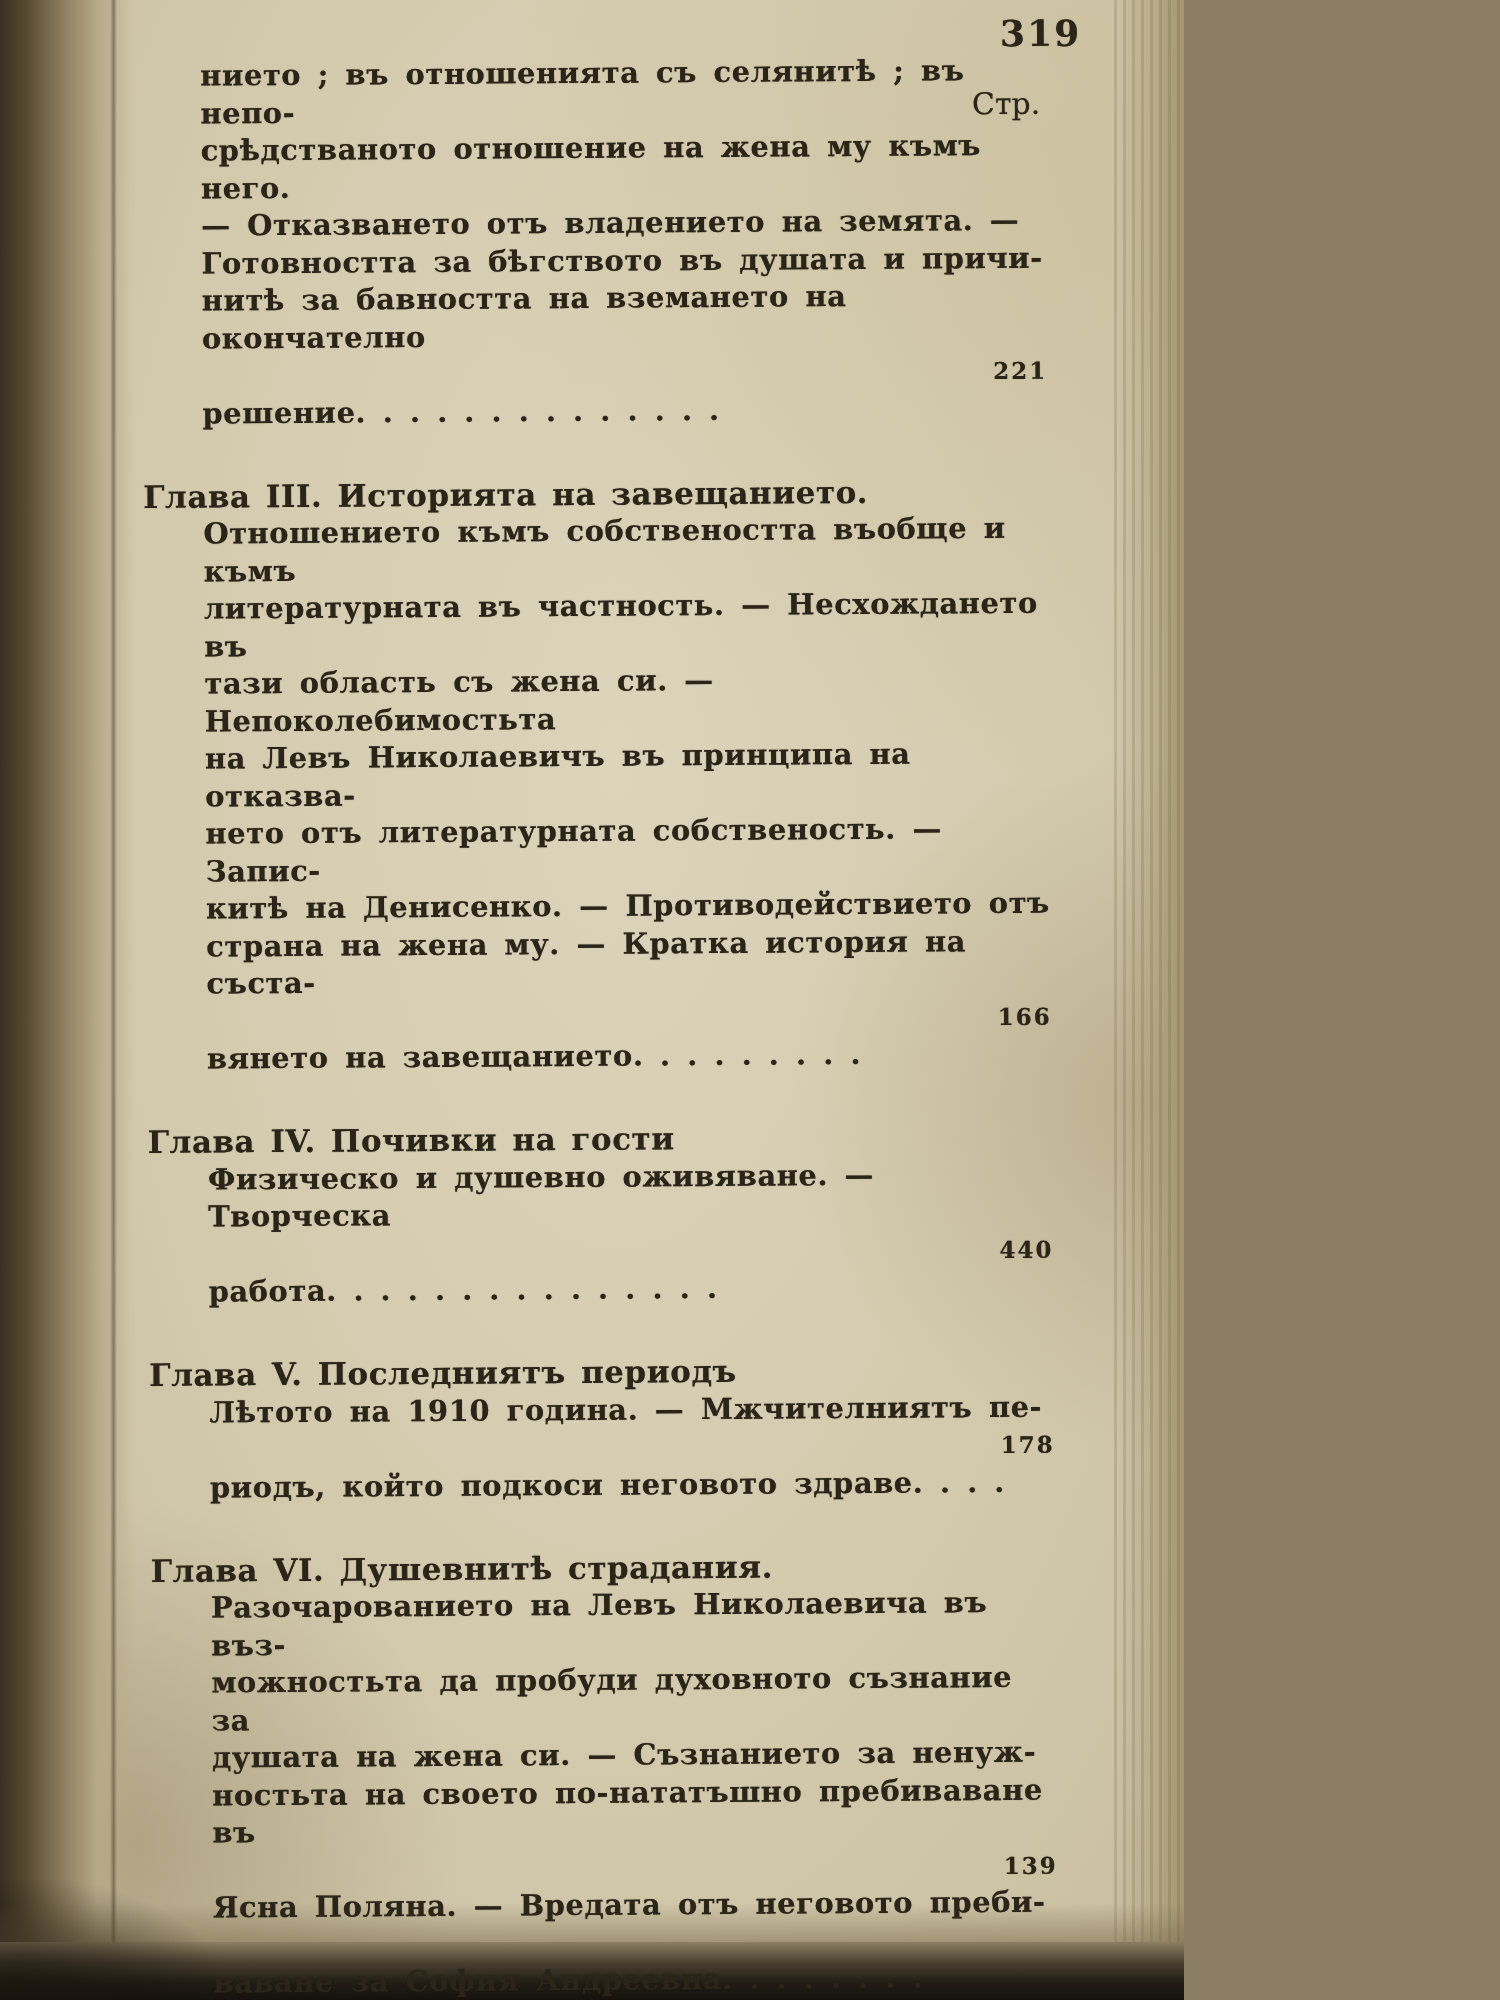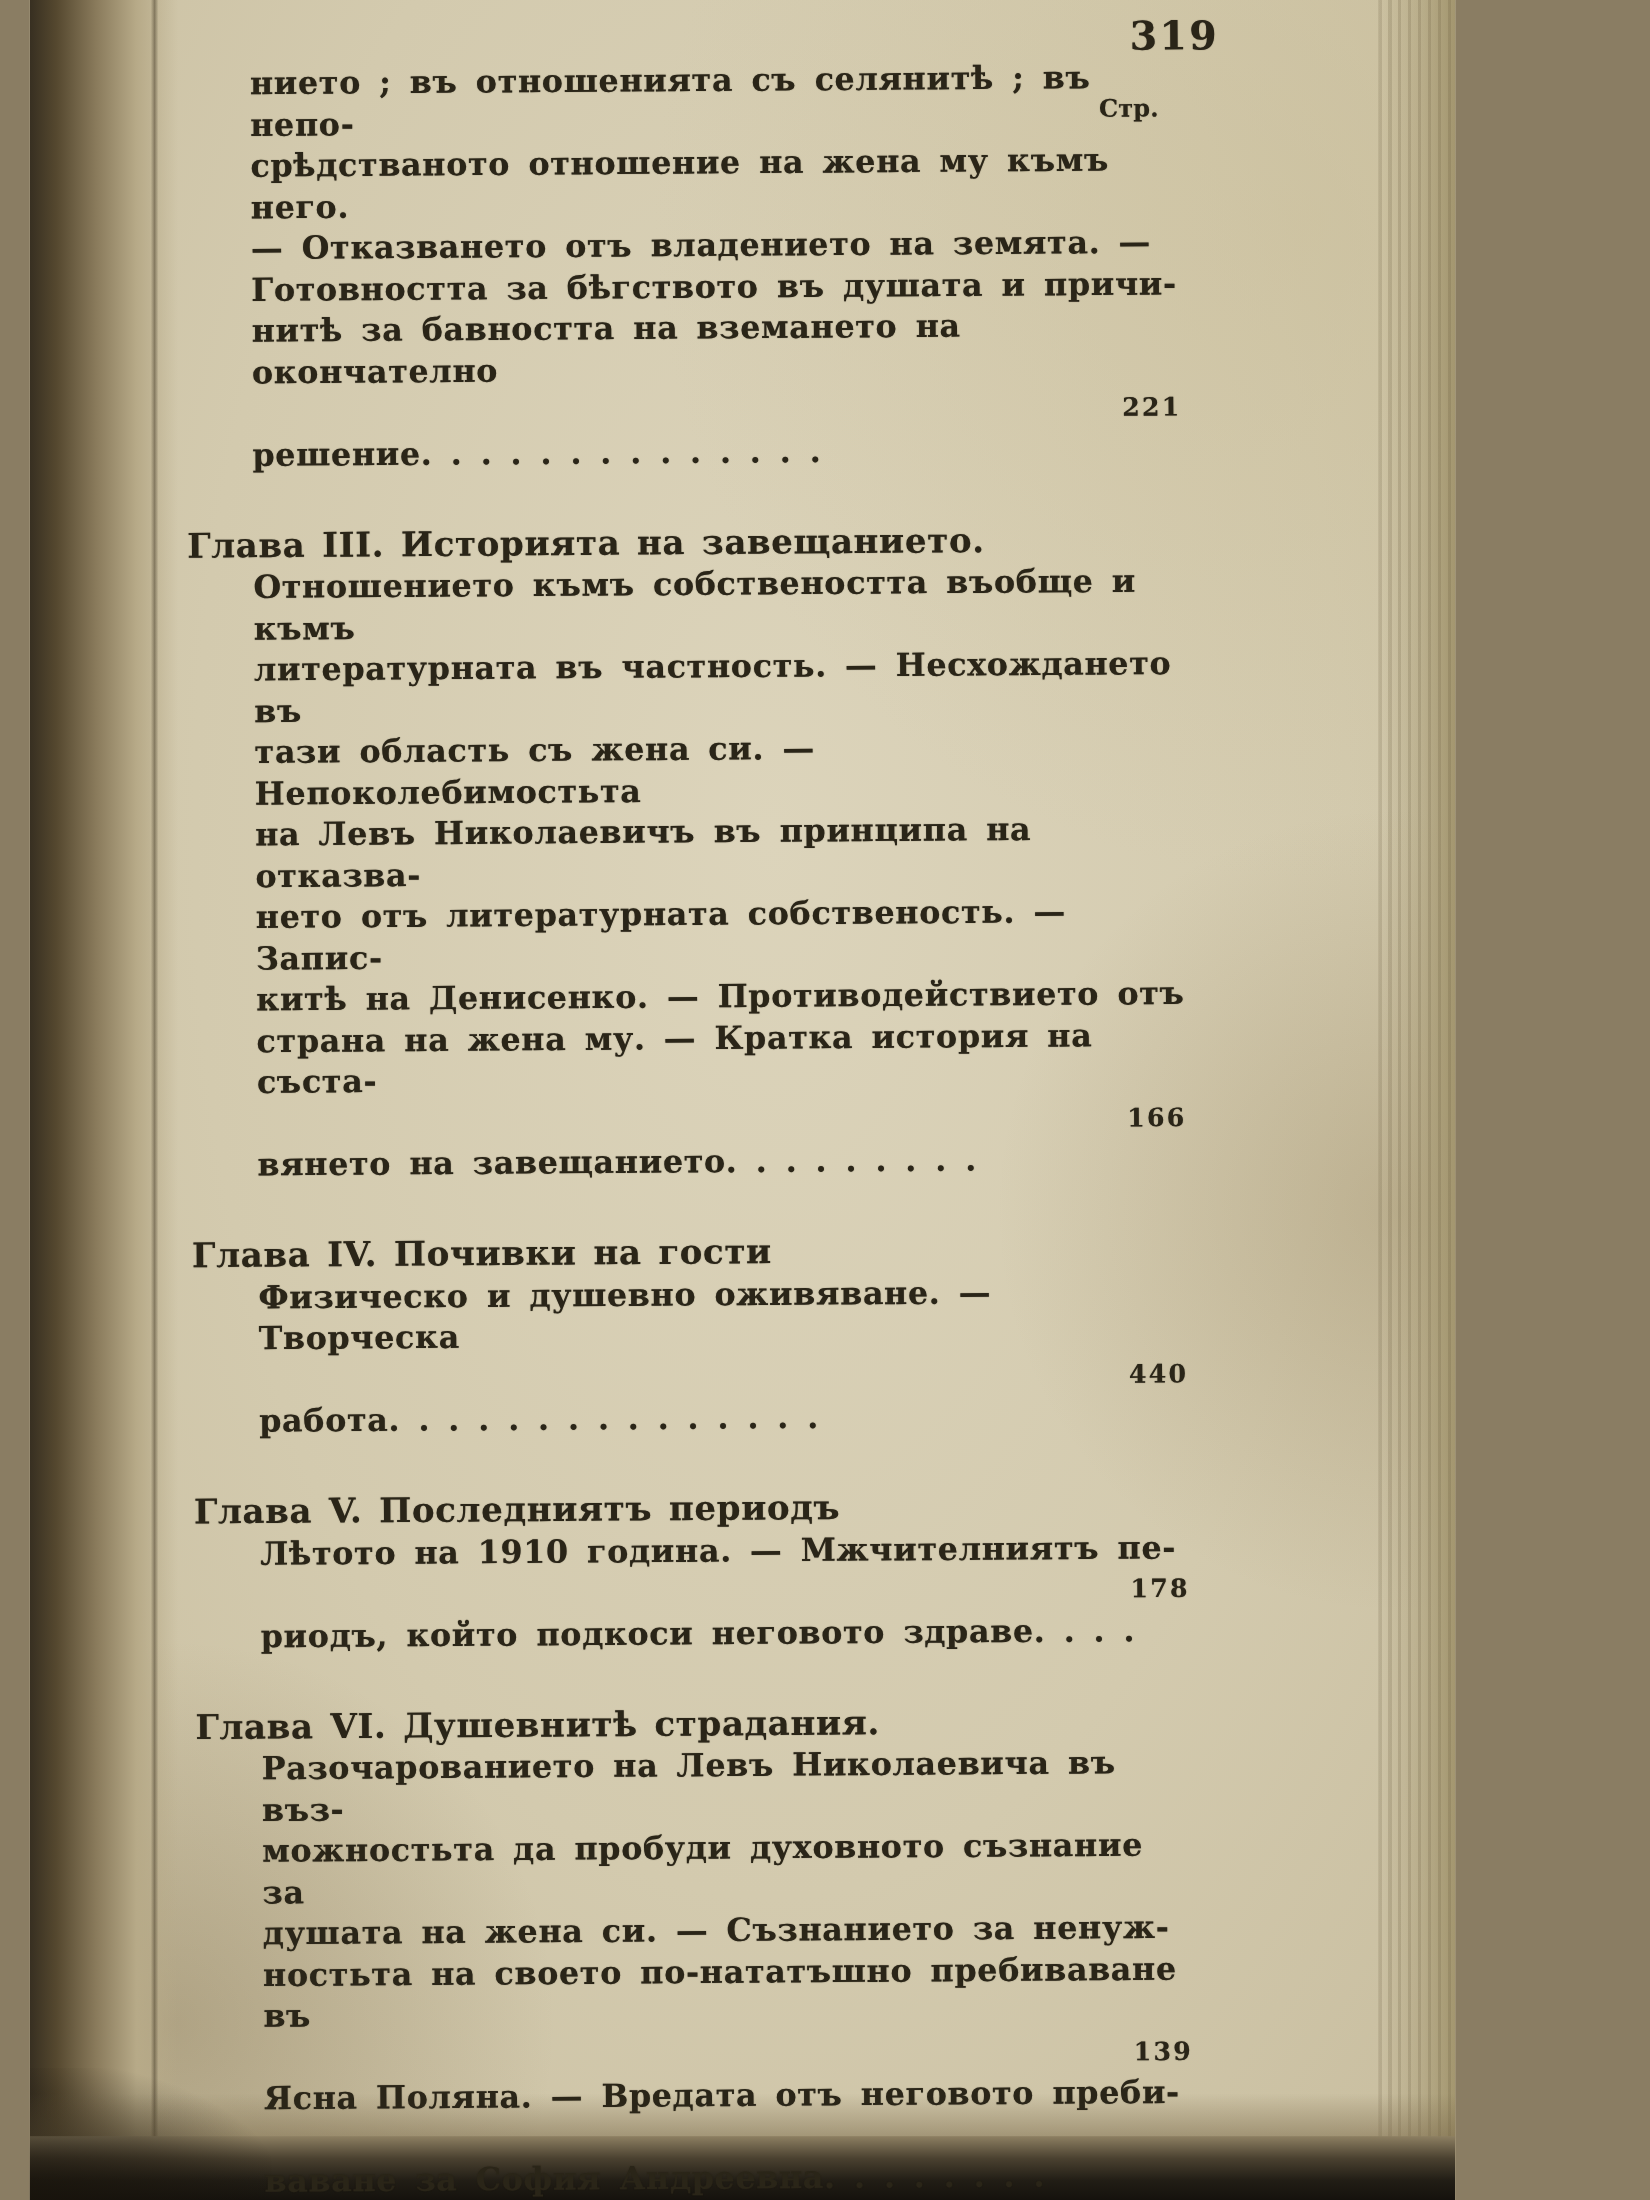--- a/index.html
+++ b/index.html
@@ -3,27 +3,26 @@
 <meta charset="utf-8">
 <style>
   html,body{margin:0;padding:0;}
   body{
     width:1500px;height:2000px;
     font-family:"DejaVu Serif","Liberation Serif",serif;
     background:#8a7d63;
     overflow:hidden;
   }
   .scan{
-    position:relative;width:1296px;height:2000px;overflow:hidden;
+    position:relative;width:1184px;height:2000px;overflow:hidden;
     background:
       radial-gradient(circle at 10% 92%, rgba(110,92,58,0.30), rgba(110,92,58,0) 16%),
       radial-gradient(circle at 96% 55%, rgba(140,120,80,0.30), rgba(140,120,80,0) 22%),
       radial-gradient(circle at 90% 10%, rgba(200,188,150,0.45), rgba(200,188,150,0) 28%),
       radial-gradient(ellipse at 52% 38%, #dcd4bb 0%, #d3caae 55%, #c7bc9d 100%);
-    margin-left: 27px;
   }
   
   .spine{
     position:absolute;left:0;top:0;bottom:0;width:135px;
     background:linear-gradient(90deg,#372f21 0%, #55482f 18%, #8a7b5c 45%, #b7aa88 72%, rgba(183,170,136,0) 100%);
   }
   .gutter-line{
     position:absolute;left:110px;top:0;bottom:0;width:7px;
     background:linear-gradient(90deg, rgba(58,48,30,0) 0%, rgba(58,48,30,0.45) 50%, rgba(58,48,30,0) 100%);
   }
@@ -57,21 +56,21 @@
     text-shadow:0 0 1px rgba(42,37,24,0.55);
   }
   .folio{
     position:absolute;left:1000px;top:12px;
     font-size:36px;font-weight:700;color:#2a2518;
     letter-spacing:2px;text-shadow:0 0 1px rgba(42,37,24,0.55);
     transform:rotate(-0.4deg);
   }
   .col-header{
     position:absolute;left:972px;top:86px;
-    font-size:22px;font-weight:700;color:#2a2518;
+    font-size:30px;font-weight:400;color:#2a2518;
     text-shadow:0 0 1px rgba(42,37,24,0.5);
     transform:rotate(-0.4deg);
   }
   .entry{margin-top:8px;}
   .entry:first-child{margin-top:0;}
   .line{
     position:relative;
     line-height:37.5px;min-height:37.5px;
     white-space:pre-line;
   }

